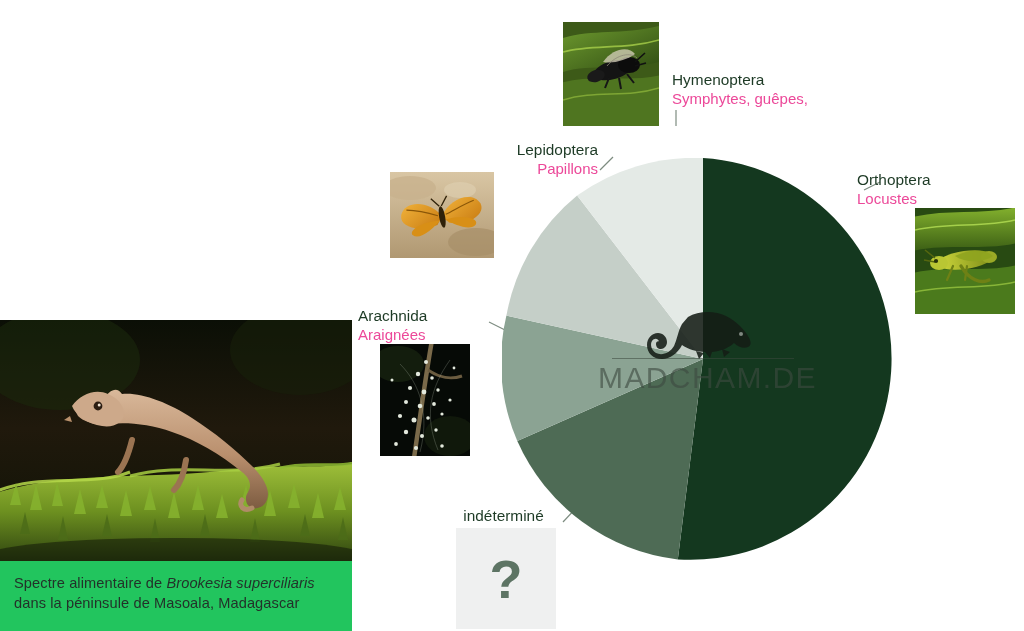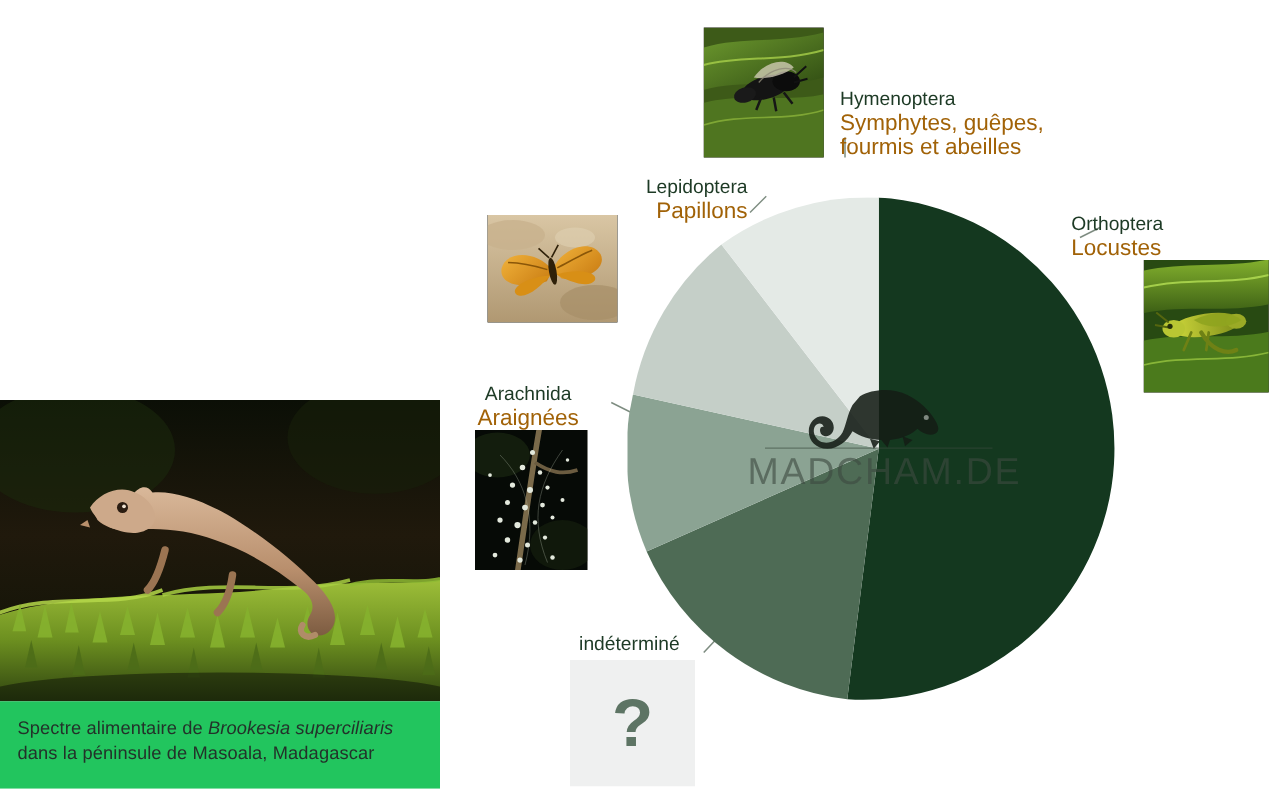--- a/index.html
+++ b/index.html
@@ -35,26 +35,26 @@
   .wm-cham{position:absolute;left:46px;top:6px;width:110px;height:56px;}
   .wm-text{
     position:absolute;left:0;top:58px;width:210px;text-align:left;
     font-size:30px;letter-spacing:1.4px;color:rgba(62,74,64,.62);
     font-family:"Liberation Sans", sans-serif;
   }
 
   
   .lab{position:absolute;color:#3d4f43;}
   .lab .t1{font-weight:normal;color:#1d3a25;font-size:15.4px;line-height:19px;white-space:nowrap;}
-  .lab .t2{font-size:18px;line-height:19px;color:#a16207;white-space:nowrap;}
+  .lab .t2{font-size:15px;line-height:19px;color:#ec4899;white-space:nowrap;}
 
   #label-hymenoptera{left:672px;top:70px;}
   #label-lepidoptera{left:453px;top:128px;text-align:right;width:145px;margin-top:12px;}
   #label-orthoptera{left:857px;top:170px;}
-  #label-arachnida{left:358px;top:306px;text-align:center;width:129px;}
+  #label-arachnida{left:358px;top:306px;text-align:left;width:129px;}
   #label-indetermine{left:446px;top:506px;text-align:center;width:115px;}
 
   
   .leaders{position:absolute;inset:0;pointer-events:none;}
 
   
   .thumb{position:absolute;overflow:hidden;background:#2a2a20;}
   .thumb svg{display:block;}
   #thumb-hymenoptera{left:563px;top:22px;width:96px;height:104px;}
   #thumb-lepidoptera{left:390px;top:172px;width:104px;height:86px;}
@@ -199,21 +199,20 @@
       <path fill="rgba(20,28,22,.88)" d="M52 42 l3 8 l5 -6 z"></path>
       <path fill="rgba(20,28,22,.88)" d="M78 40 l2 8 l6 -5 z"></path>
       <circle cx="97" cy="25" r="2" fill="#e9efea" opacity=".5"></circle>
     </svg>
     <div class="wm-text">MADCHAM.DE</div>
   </div>
 
   <div class="lab" id="label-hymenoptera">
     <div class="t1">Hymenoptera</div>
     <div class="t2">Symphytes, guêpes,</div>
-    <div class="t2">fourmis et abeilles</div>
   </div>
 
   <div class="lab" id="label-lepidoptera">
     <div class="t1">Lepidoptera</div>
     <div class="t2">Papillons</div>
   </div>
 
   <div class="lab" id="label-orthoptera">
     <div class="t1">Orthoptera</div>
     <div class="t2">Locustes</div>

